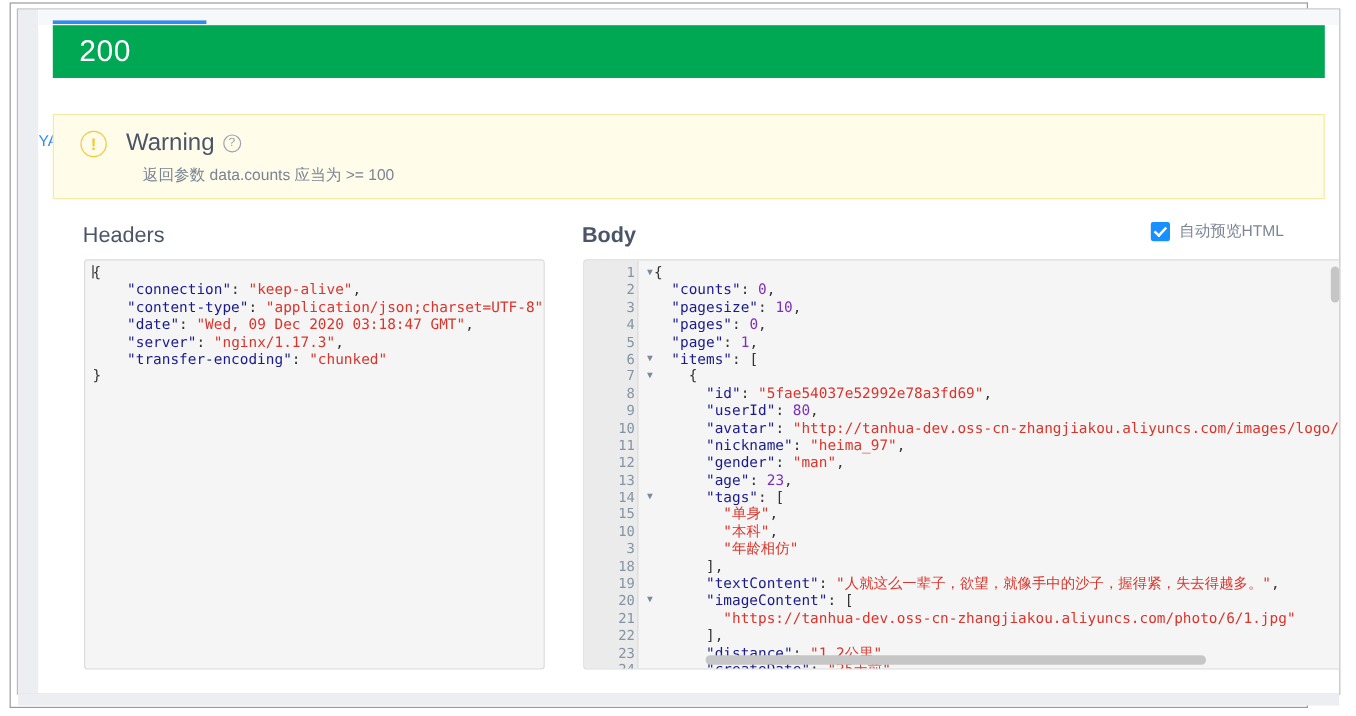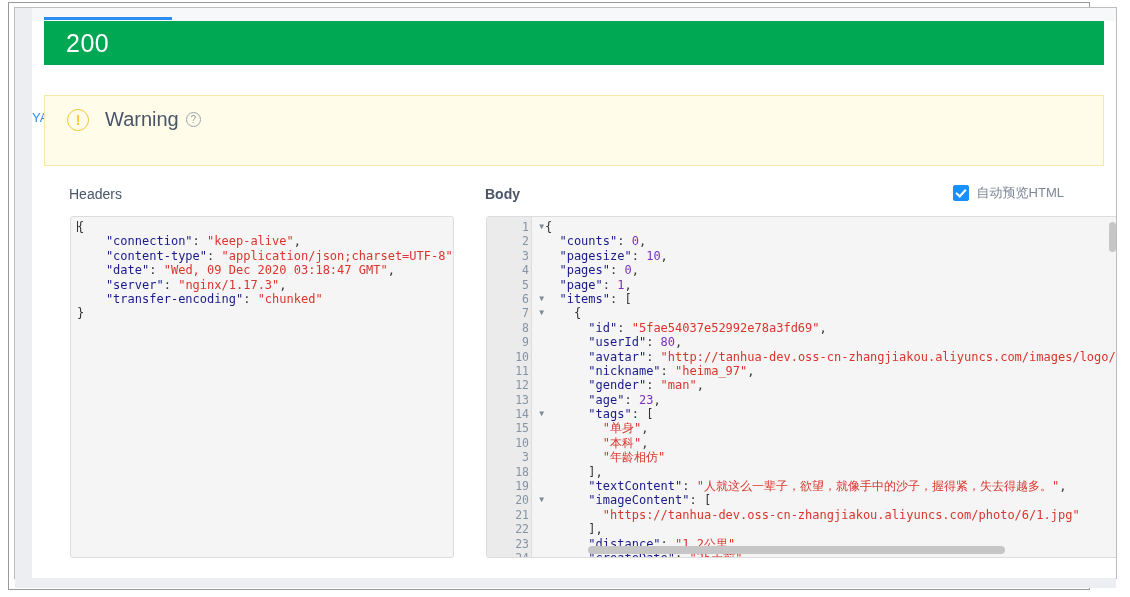--- a/index.html
+++ b/index.html
@@ -174,30 +174,30 @@
     position: absolute;
     left: 74px;
     top: 41px;
     font-size: 13px;
     color: #7a8594;
   }
 
   
   .section-label {
     position: absolute;
-    font-size: 14px;
+    font-size: 18px;
     color: #4a5568;
   }
   #headers-label { left: 37px; top: 178px; }
   #body-label { left: 453px; top: 178px; font-weight: bold; }
 
   
   .preview-check {
     position: absolute;
-    right: 52px;
+    right: 46px;
     top: 176px;
     display: flex;
     align-items: center;
   }
   .checkbox {
     width: 16px;
     height: 16px;
     background: #1890ff;
     border: 1px solid #1890ff;
     border-radius: 2px;
@@ -374,20 +374,21 @@
       <div class="doc-link-row">
         <span class="doc-link">YApi 新版如何查看 http 请求数据</span>
       </div>
 
       <div class="warning-box">
         <div class="warning-head">
           <span class="warn-icon">!</span>
           <span class="warn-title">Warning</span>
           <span class="help-icon">?</span>
         </div>
+        <div class="warning-body">返回参数 data.counts 应当为 &gt;= 100</div>
       </div>
 
       <div class="section-label" id="headers-label">Headers</div>
       <div class="section-label" id="body-label">Body</div>
 
       <div class="preview-check">
         <span class="checkbox"></span>
         <span class="preview-label">自动预览HTML</span>
       </div>
 

